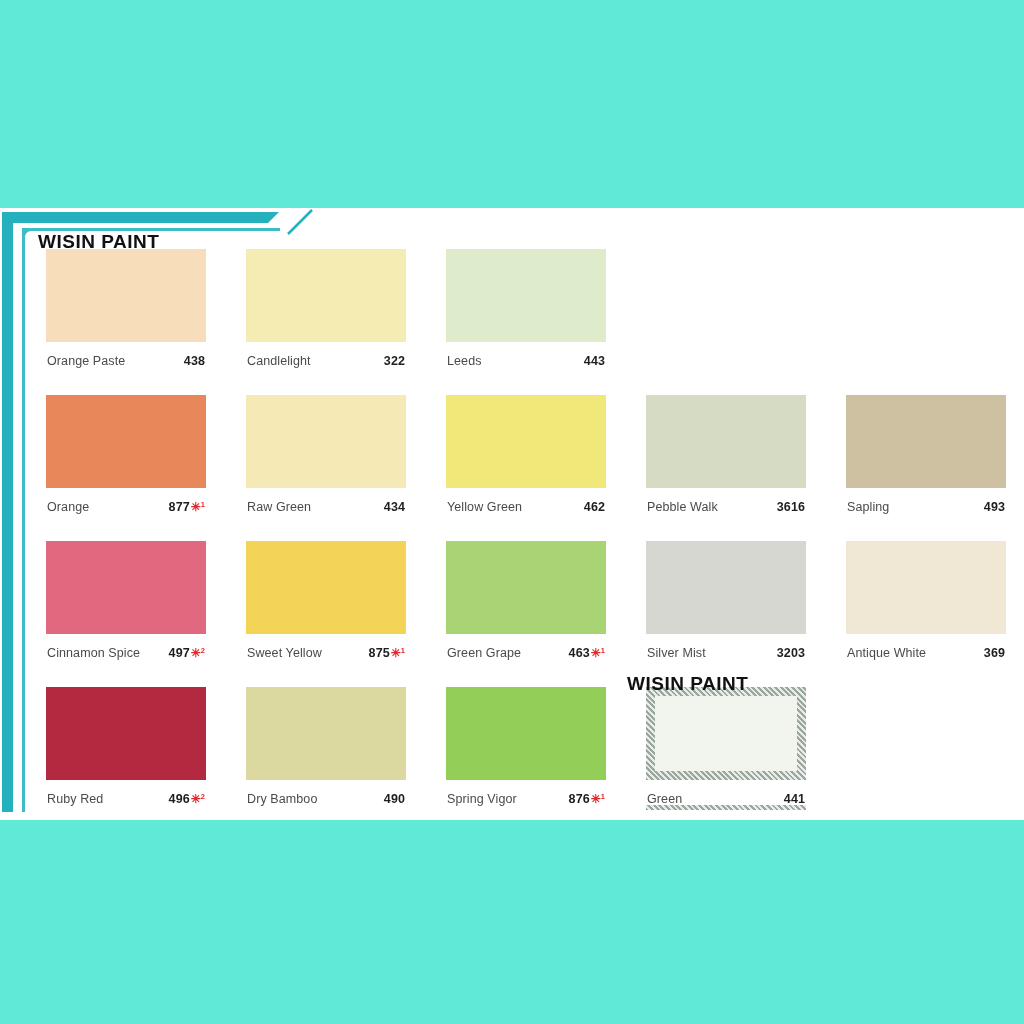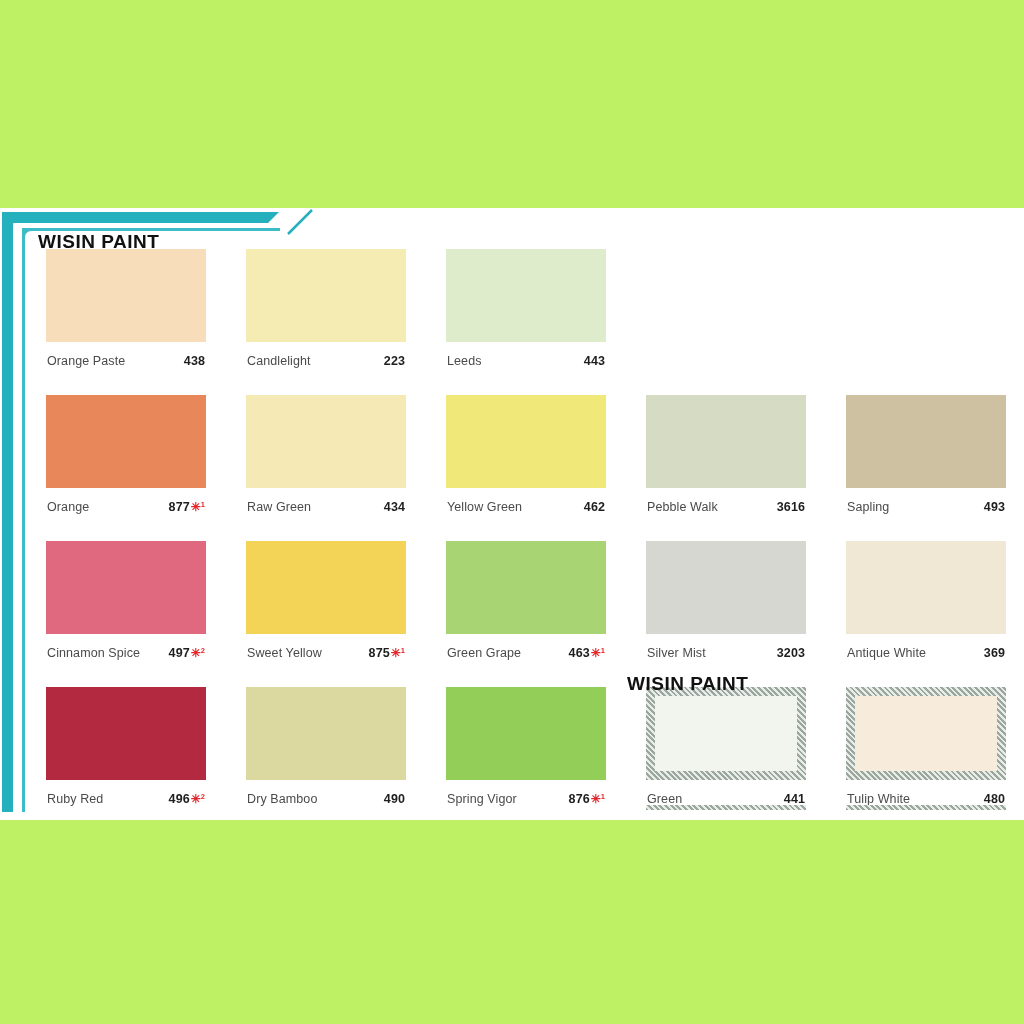--- a/index.html
+++ b/index.html
@@ -14,21 +14,21 @@
     position: relative;
     overflow: hidden;
     font-family: "Liberation Sans", sans-serif;
     -webkit-font-smoothing: antialiased;
   }
 
   
   #page {
     position: absolute;
     inset: 0;
-    background: #bef264;
+    background: #5eead4;
   }
 
   .card {
     position: absolute;
     left: 0;
     top: 208px;
     width: 1024px;
     height: 612px;
     background: #ffffff;
   }
@@ -256,21 +256,21 @@
             <span class="swatch-code-wrap">
               <span class="swatch-code">438</span>
             </span>
           </div>
         </div>
         <div class="swatch-cell underlined">
           <div class="swatch-chip" style="background: rgb(244, 236, 178);"></div>
           <div class="swatch-caption">
             <span class="swatch-name">Candlelight</span>
             <span class="swatch-code-wrap">
-              <span class="swatch-code">223</span>
+              <span class="swatch-code">322</span>
             </span>
           </div>
         </div>
         <div class="swatch-cell underlined">
           <div class="swatch-chip" style="background: rgb(223, 236, 204);"></div>
           <div class="swatch-caption">
             <span class="swatch-name">Leeds</span>
             <span class="swatch-code-wrap">
               <span class="swatch-code">443</span>
             </span>
@@ -414,26 +414,16 @@
         <div class="swatch-cell framed">
           <div class="swatch-chip" style="background: rgb(242, 244, 238);"></div>
           <div class="swatch-caption">
             <span class="swatch-name">Green</span>
             <span class="swatch-code-wrap">
               <span class="swatch-code">441</span>
             </span>
           </div>
           <div class="frame-underline"></div>
         </div>
-        <div class="swatch-cell framed">
-          <div class="swatch-chip" style="background: rgb(247, 236, 220);"></div>
-          <div class="swatch-caption">
-            <span class="swatch-name">Tulip White</span>
-            <span class="swatch-code-wrap">
-              <span class="swatch-code">480</span>
-            </span>
-          </div>
-          <div class="frame-underline"></div>
-        </div>
       </div>
     </div>
 
 </div>
 
 </body></html>

